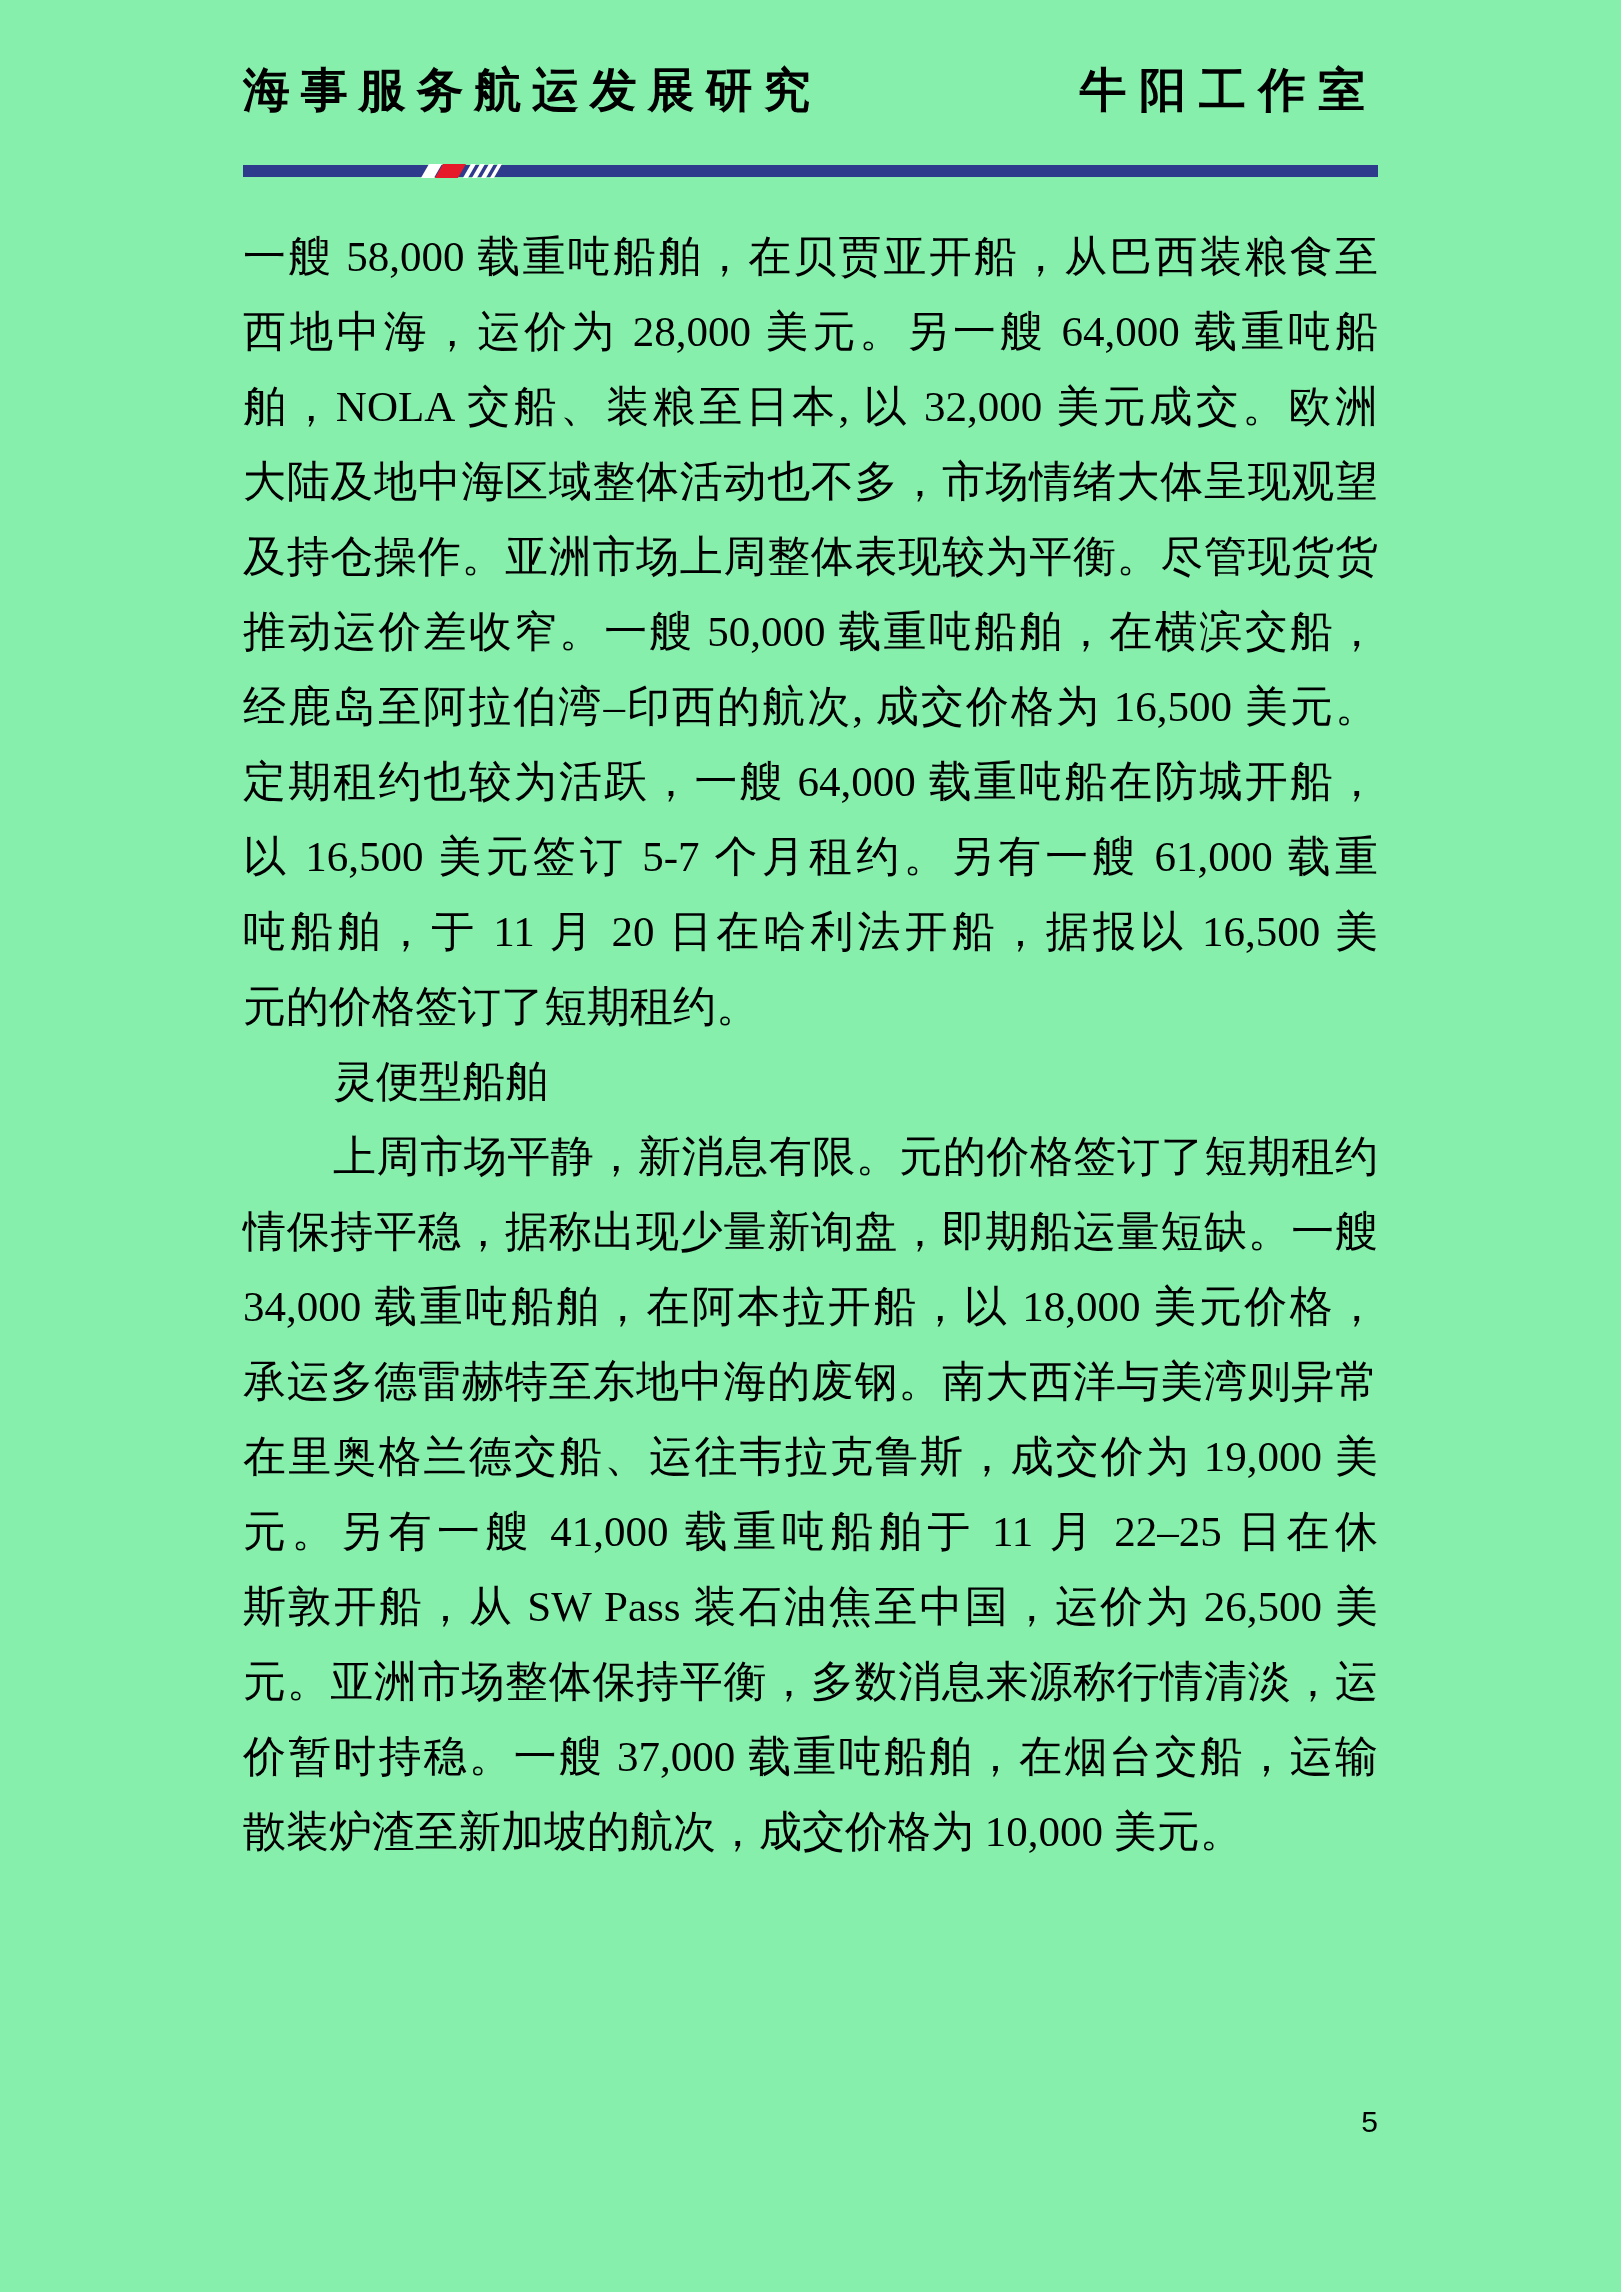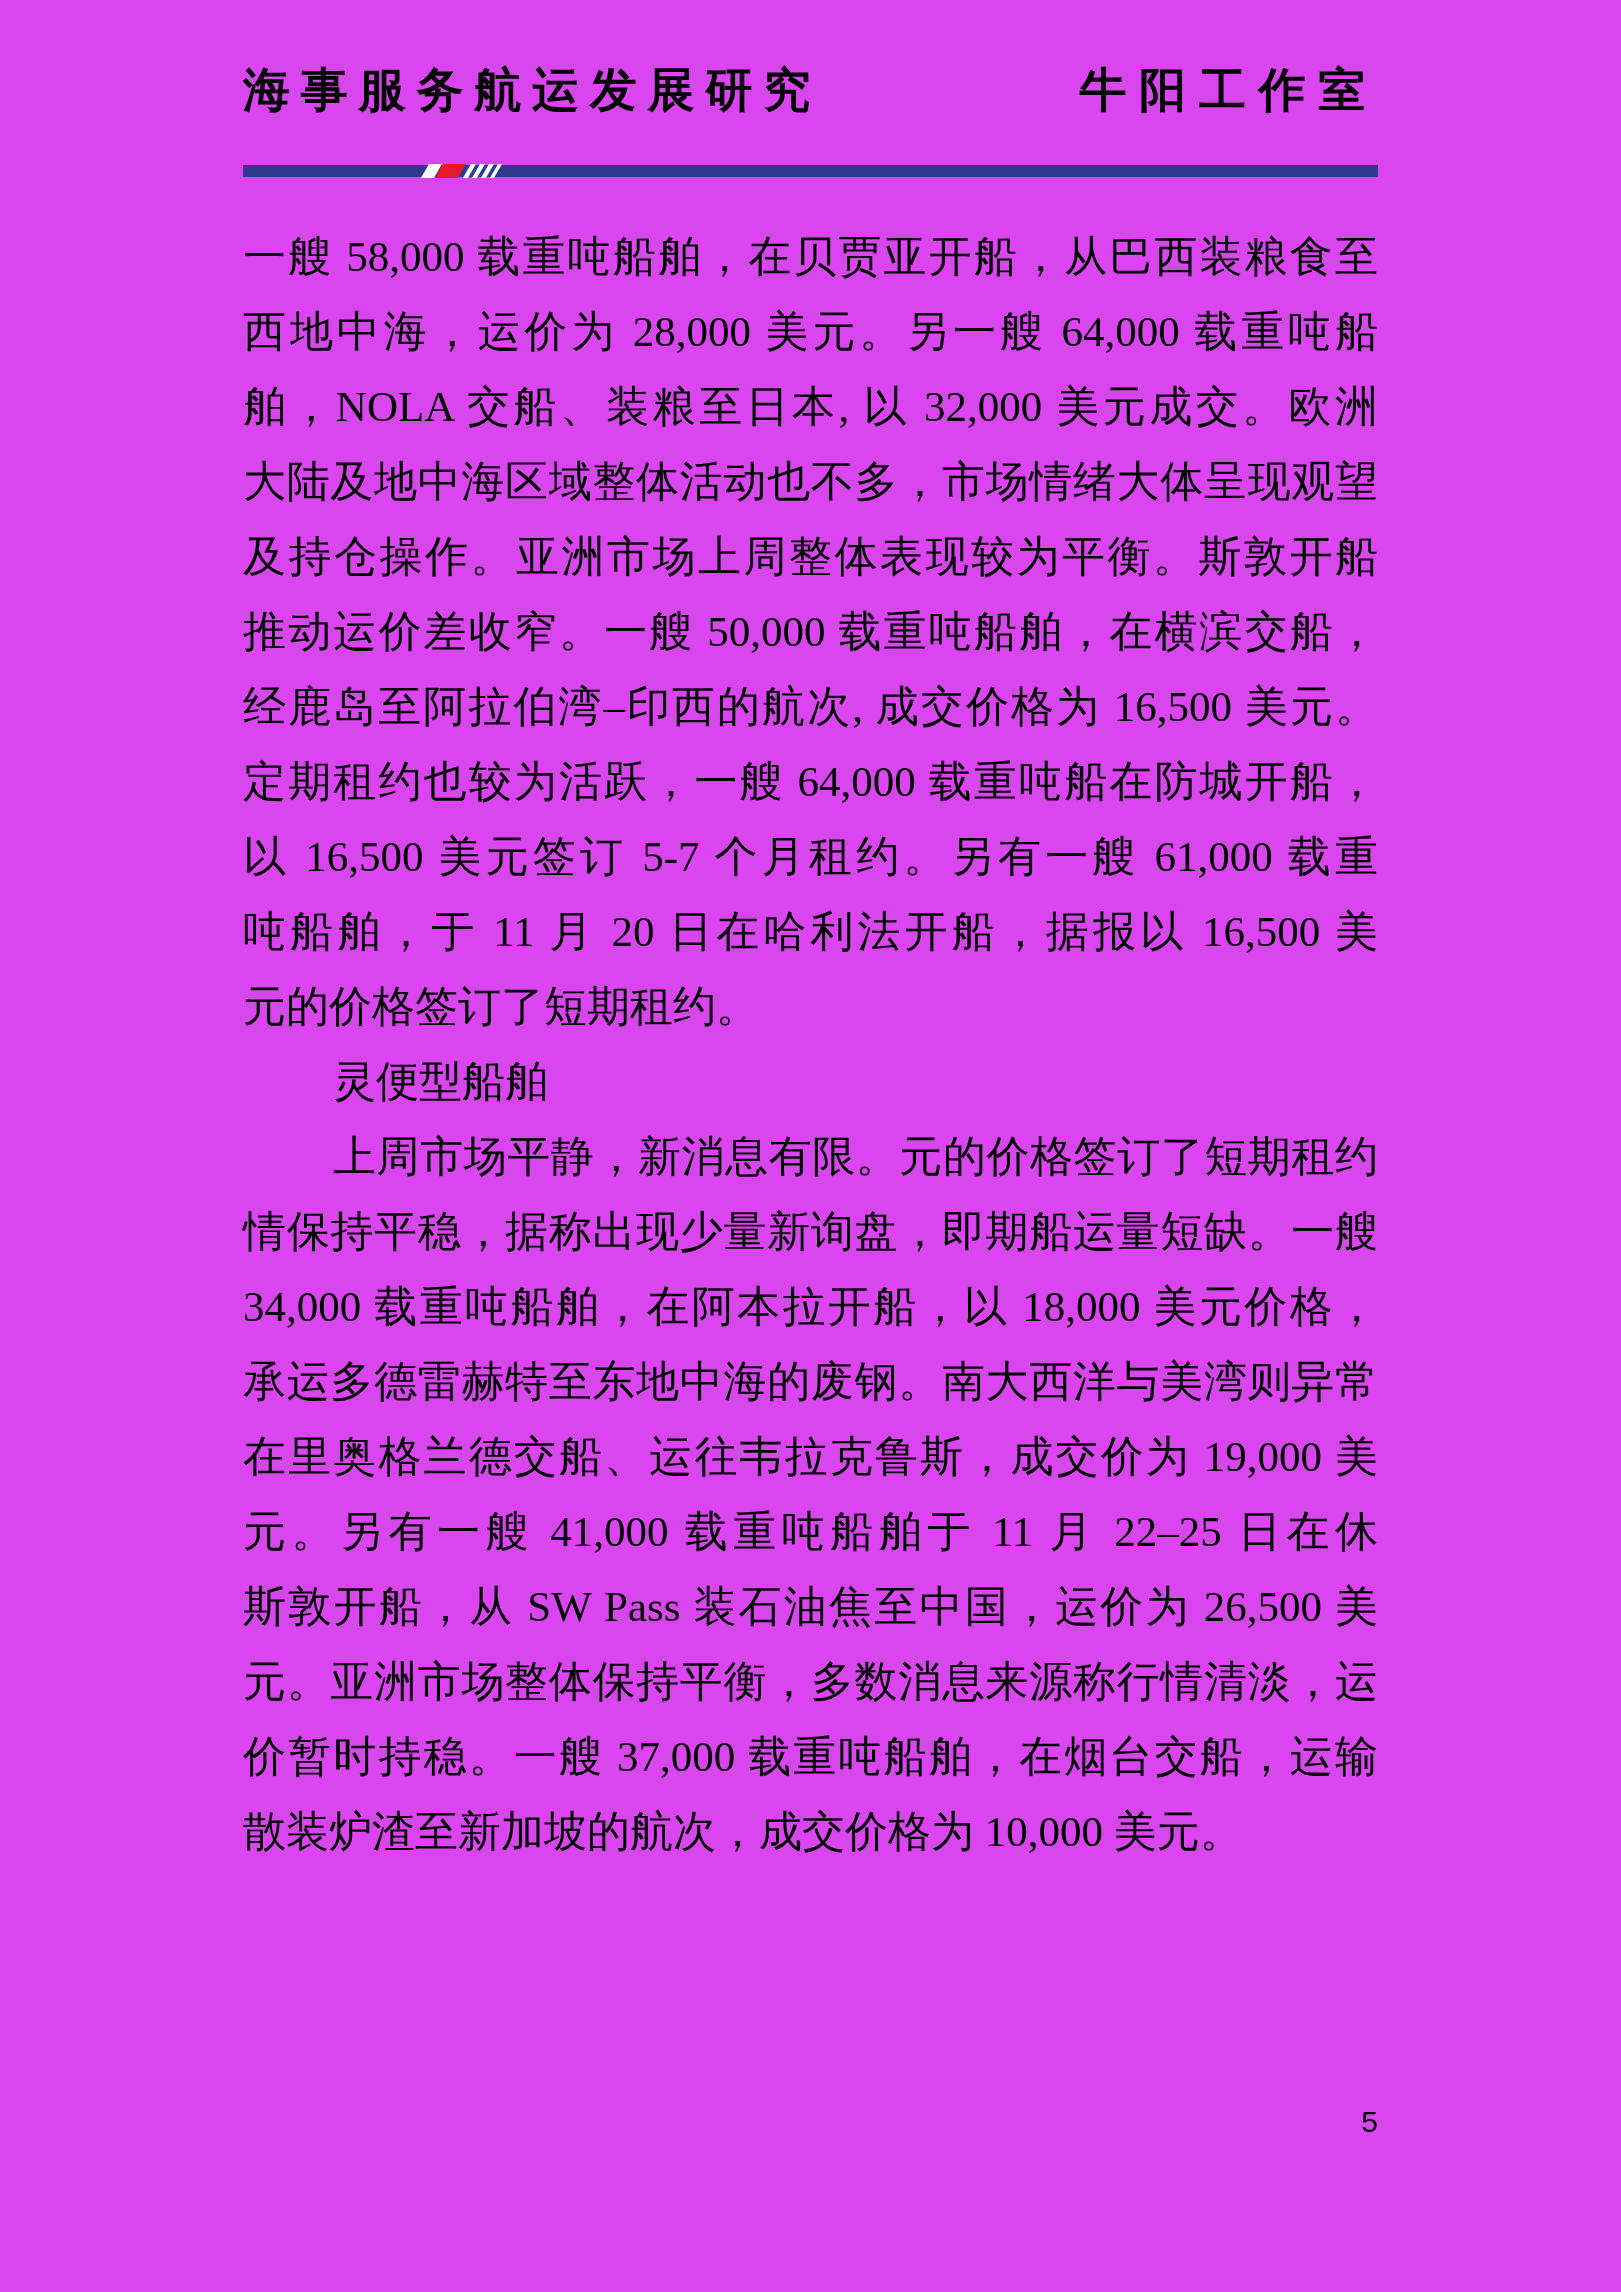--- a/index.html
+++ b/index.html
@@ -1,21 +1,21 @@
 <!DOCTYPE html>
 <html lang="zh"><head>
 <meta charset="utf-8">
 <style>
   html, body { margin: 0; padding: 0; background: #e9e9e9; }
   .page {
     position: relative;
     width: 1621px;
     height: 2293px;
     margin: 0 auto;
-    background: #d946ef;
+    background: #86efac;
     overflow: hidden;
     font-family: "Liberation Serif", serif;
     color: #000;
   }
 
   
   .header-row {
     position: absolute;
     left: 243px;
     right: 243px;
@@ -93,21 +93,21 @@
     <i class="gap" style="left:251px; width:3.9px;"></i>
   </div>
 
   <div class="content">
 
     <div>
       <div class="line">一艘 58,000 载重吨船舶，在贝贾亚开船，从巴西装粮食至</div>
       <div class="line">西地中海，运价为 28,000 美元。另一艘 64,000 载重吨船</div>
       <div class="line">舶，NOLA 交船、装粮至日本, 以 32,000 美元成交。欧洲</div>
       <div class="line">大陆及地中海区域整体活动也不多，市场情绪大体呈现观望</div>
-      <div class="line">及持仓操作。亚洲市场上周整体表现较为平衡。斯敦开船</div>
+      <div class="line">及持仓操作。亚洲市场上周整体表现较为平衡。尽管现货货</div>
       <div class="line">推动运价差收窄。一艘 50,000 载重吨船舶，在横滨交船，</div>
       <div class="line">经鹿岛至阿拉伯湾–印西的航次, 成交价格为 16,500 美元。</div>
       <div class="line">定期租约也较为活跃，一艘 64,000 载重吨船在防城开船，</div>
       <div class="line">以 16,500 美元签订 5-7 个月租约。另有一艘 61,000 载重</div>
       <div class="line">吨船舶，于 11 月 20 日在哈利法开船，据报以 16,500 美</div>
       <div class="line last">元的价格签订了短期租约。</div>
     </div>
 
     <div>
       <div class="line last indent">灵便型船舶</div>

